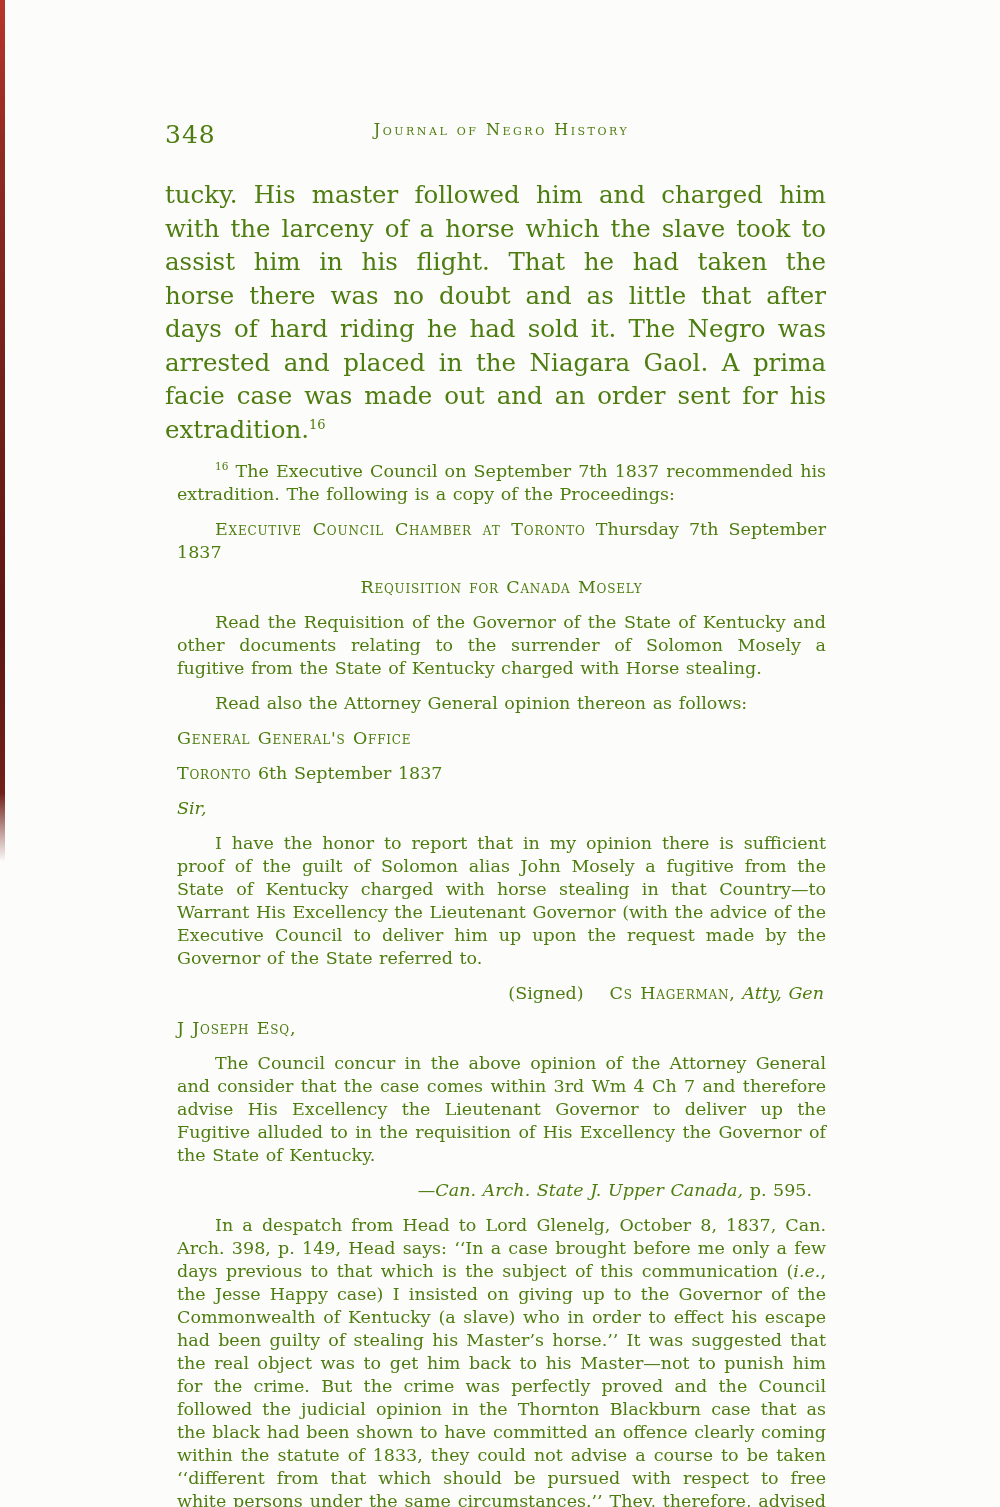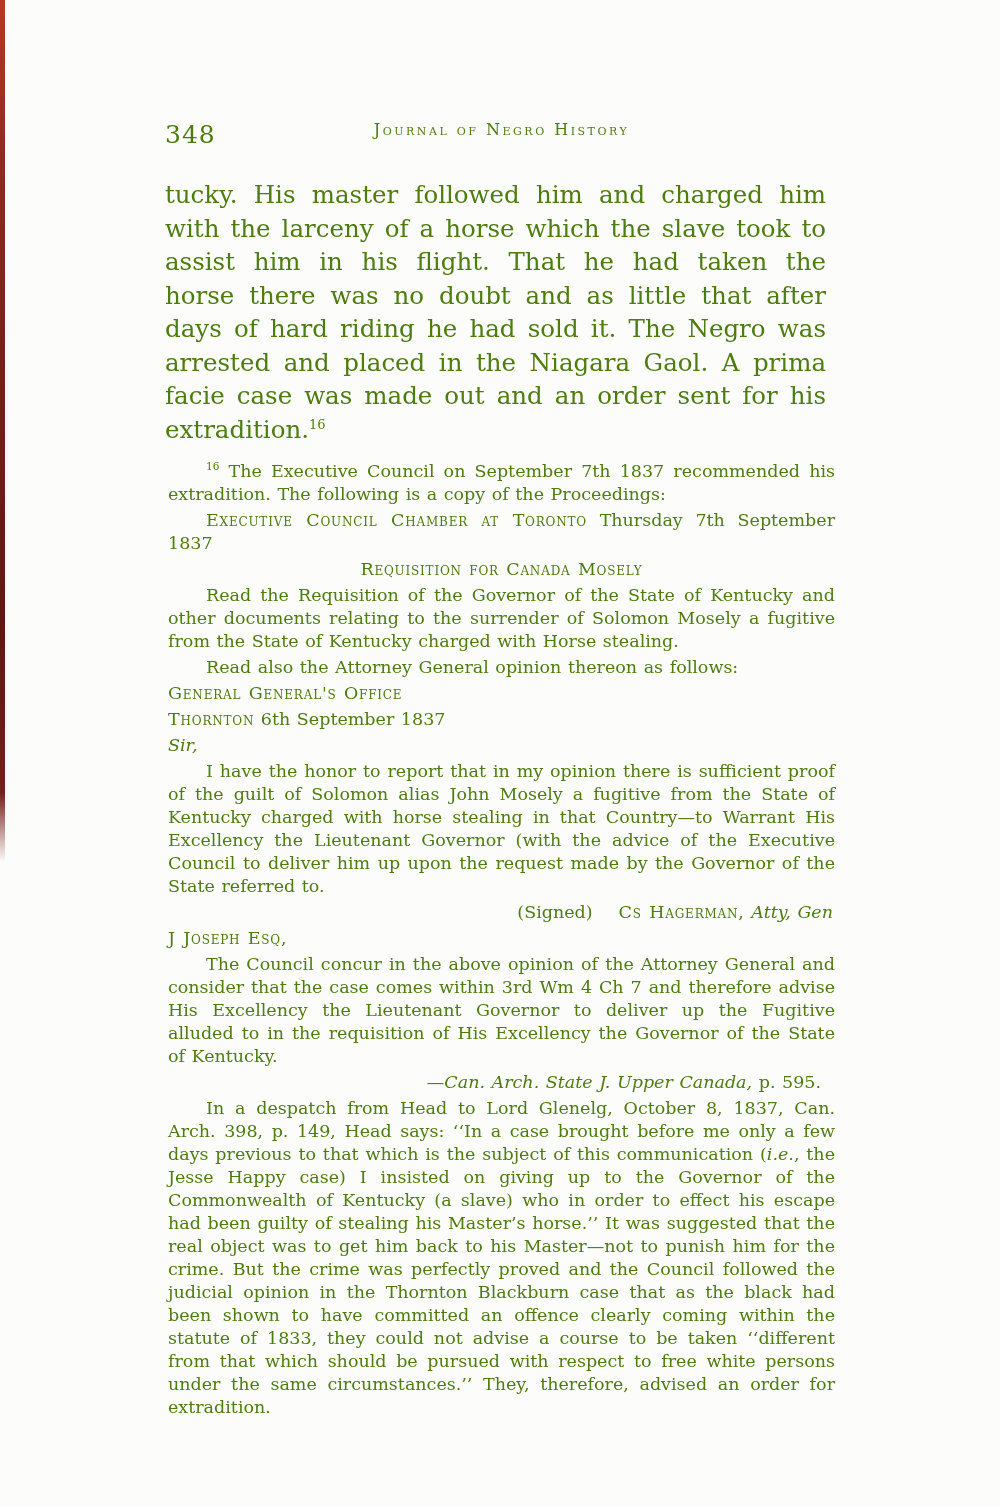--- a/index.html
+++ b/index.html
@@ -50,21 +50,21 @@
     word-spacing: 3px;
   }
   .main-para sup { font-size: 13px; line-height: 0; }
   .footnote {
     margin-top: 14px;
     font-size: 17.5px;
     line-height: 23px;
     text-align: justify;
     word-spacing: 1px;
   }
-  .footnote p { margin: 3px; }
+  .footnote p { margin: 12px; }
   .fn-para { text-indent: 38px; }
   .fn-noindent { text-indent: 0; }
   .fn-center { text-align: center; text-indent: 0; }
   .fn-office { text-indent: 0; text-align: left; margin-left: 313px; }
   .fn-dateline { text-indent: 0; text-align: left; margin-left: 352px; }
   .fn-signed { text-align: right; text-indent: 0; padding-right: 2px; }
   .fn-signed .signed-label { margin-right: 26px; }
   .fn-citation { text-align: right; text-indent: 0; padding-right: 14px; }
   .fn-secretary { text-indent: 0; margin-left: 38px; }
   .sc { font-variant: small-caps; letter-spacing: 0.8px; }
@@ -95,21 +95,21 @@
       <p class="fn-para"><span class="sc">Executive Council Chamber at Toronto</span> <span>Thursday 7th September 1837</span></p>
 
       <p class="fn-center sc">Requisition for Canada Mosely</p>
 
       <p class="fn-para">Read the Requisition of the Governor of the State of Kentucky and other documents relating to the surrender of Solomon Mosely a fugitive from the State of Kentucky charged with Horse stealing.</p>
 
       <p class="fn-para">Read also the Attorney General opinion thereon as follows:</p>
 
       <p class="fn-office sc">General General's Office</p>
 
-      <p class="fn-dateline"><span class="sc">Thornton</span> <span>6th September 1837</span></p>
+      <p class="fn-dateline"><span class="sc">Toronto</span> <span>6th September 1837</span></p>
 
       <p class="fn-noindent it">Sir,</p>
 
       <p class="fn-para">I have the honor to report that in my opinion there is sufficient proof of the guilt of Solomon alias John Mosely a fugitive from the State of Kentucky charged with horse stealing in that Country—to Warrant His Excellency the Lieutenant Governor (with the advice of the Executive Council to deliver him up upon the request made by the Governor of the State referred to.</p>
 
 
       <p class="fn-signed"><span class="signed-label">(Signed)</span><span class="sc">Cs Hagerman,</span> <span class="it">Atty, Gen</span></p>
 
       <p class="fn-noindent sc">J Joseph Esq,</p>
 

